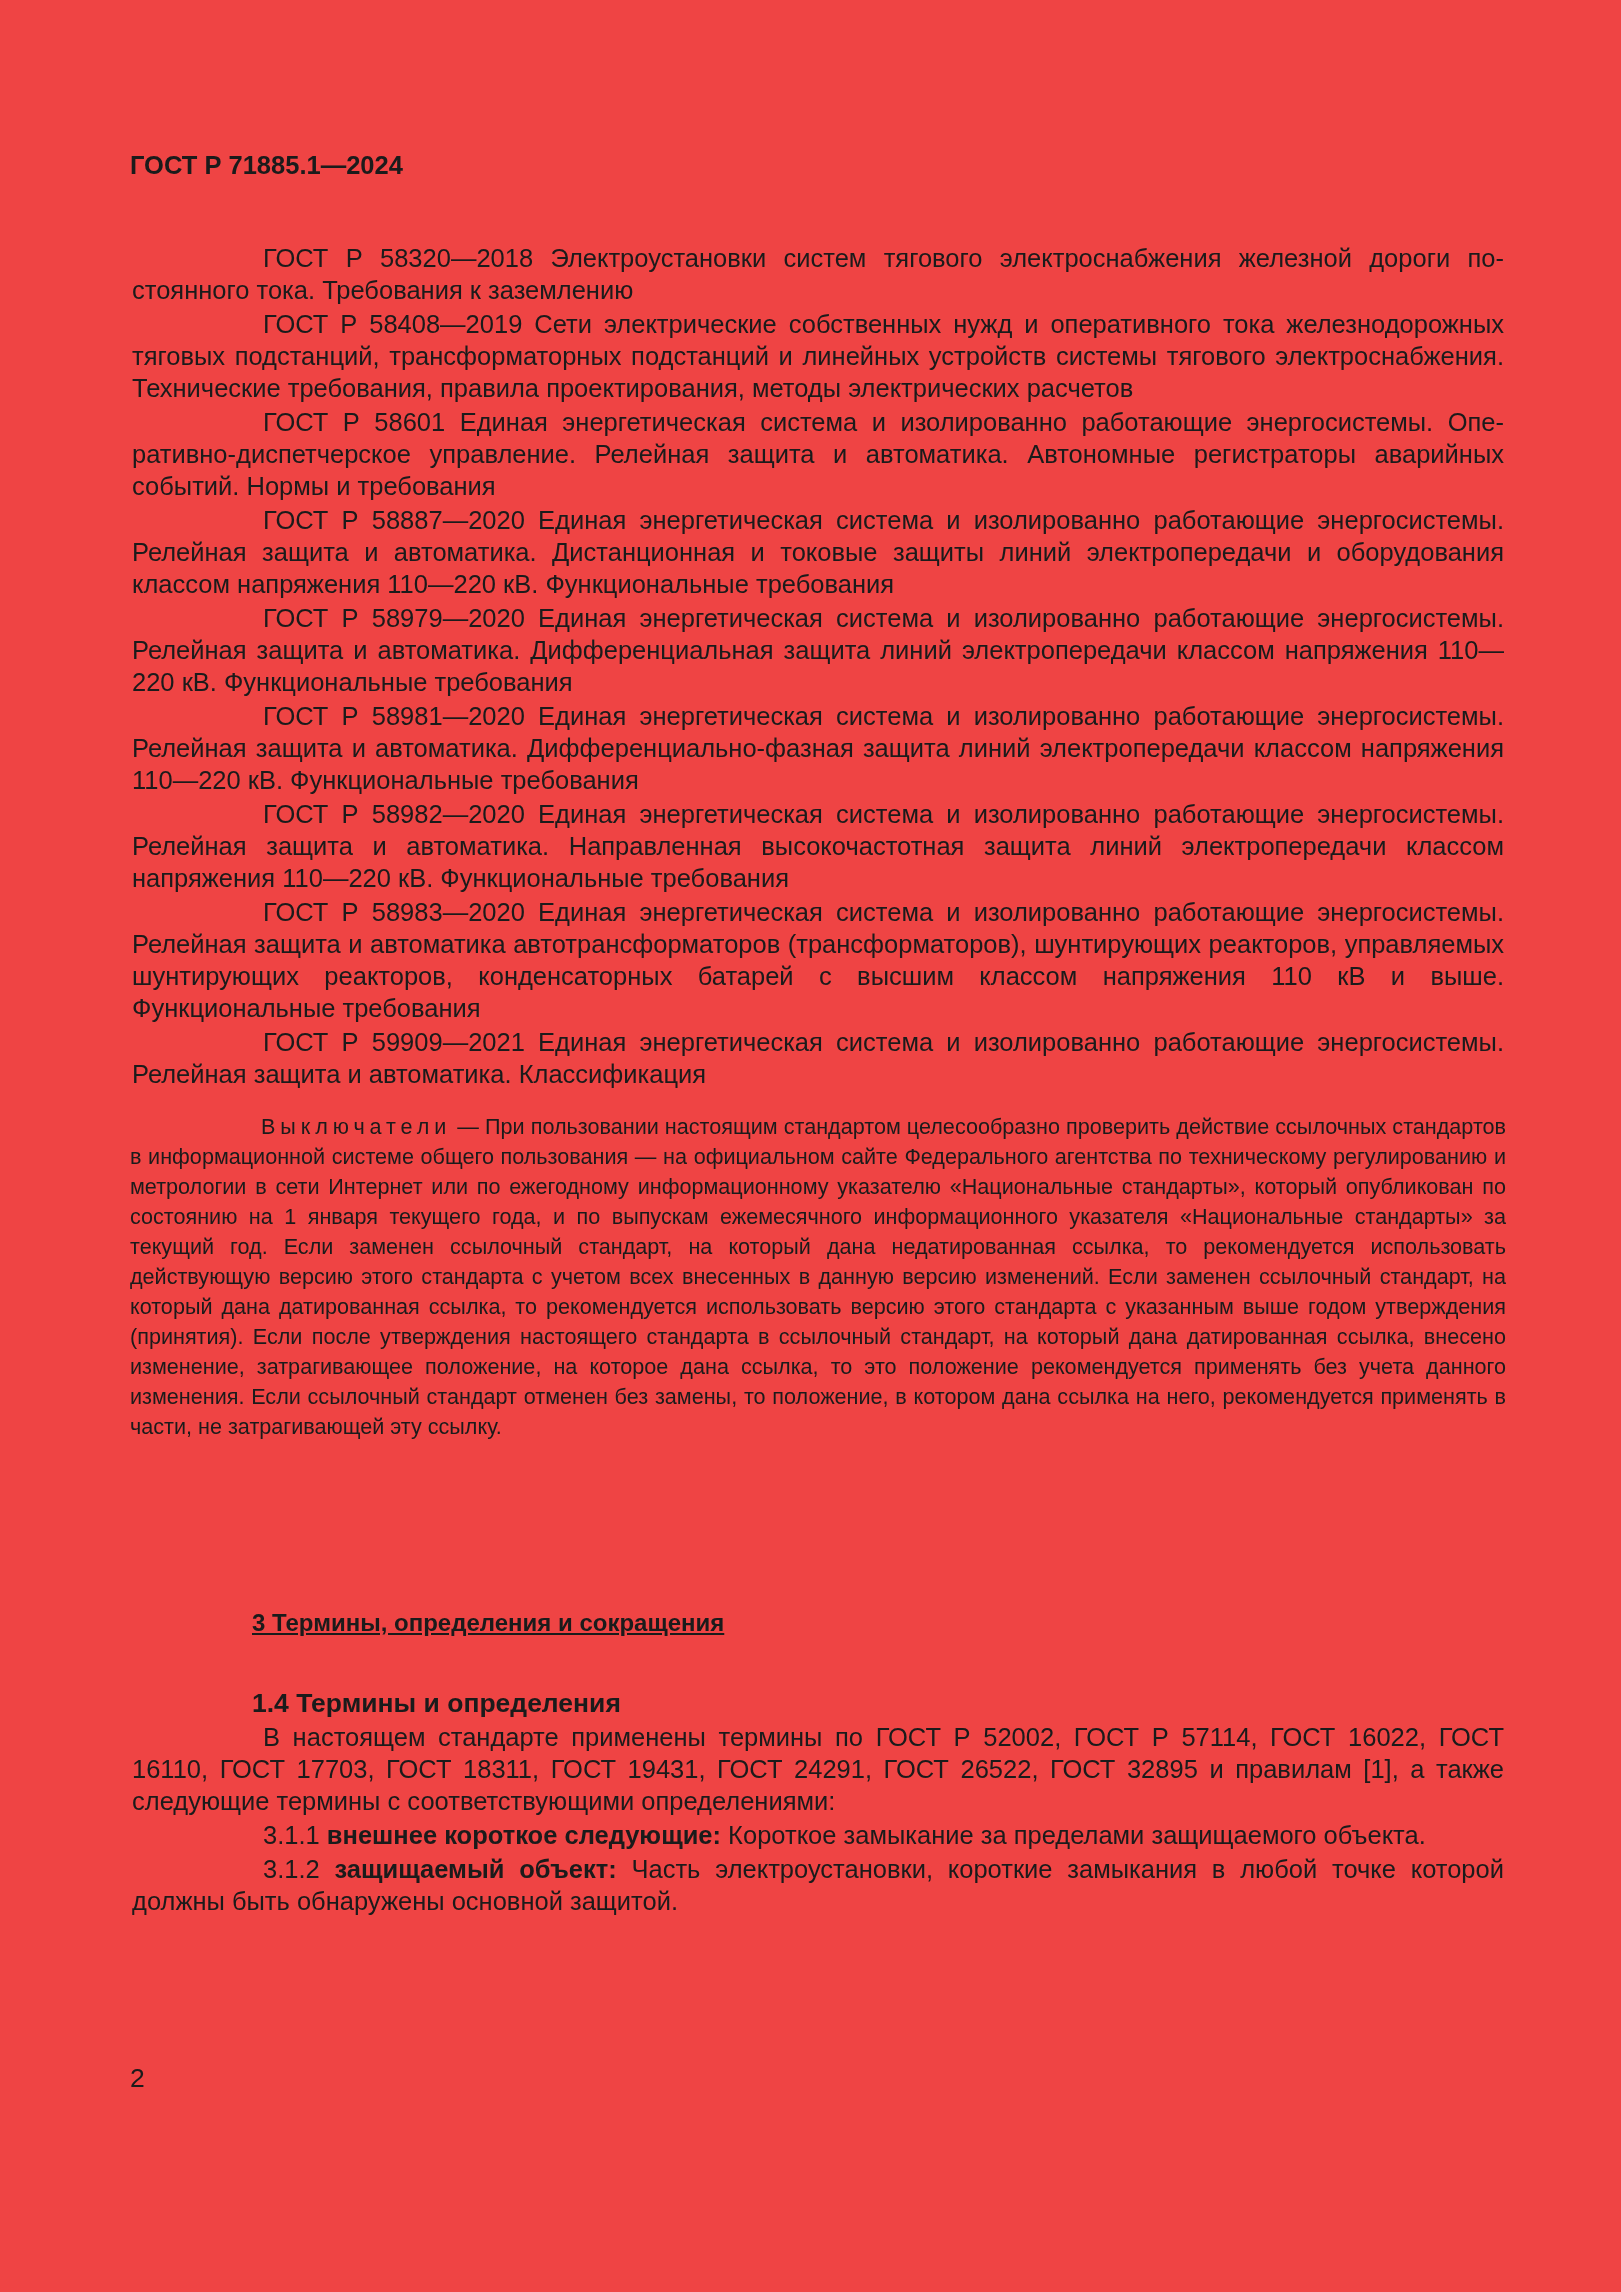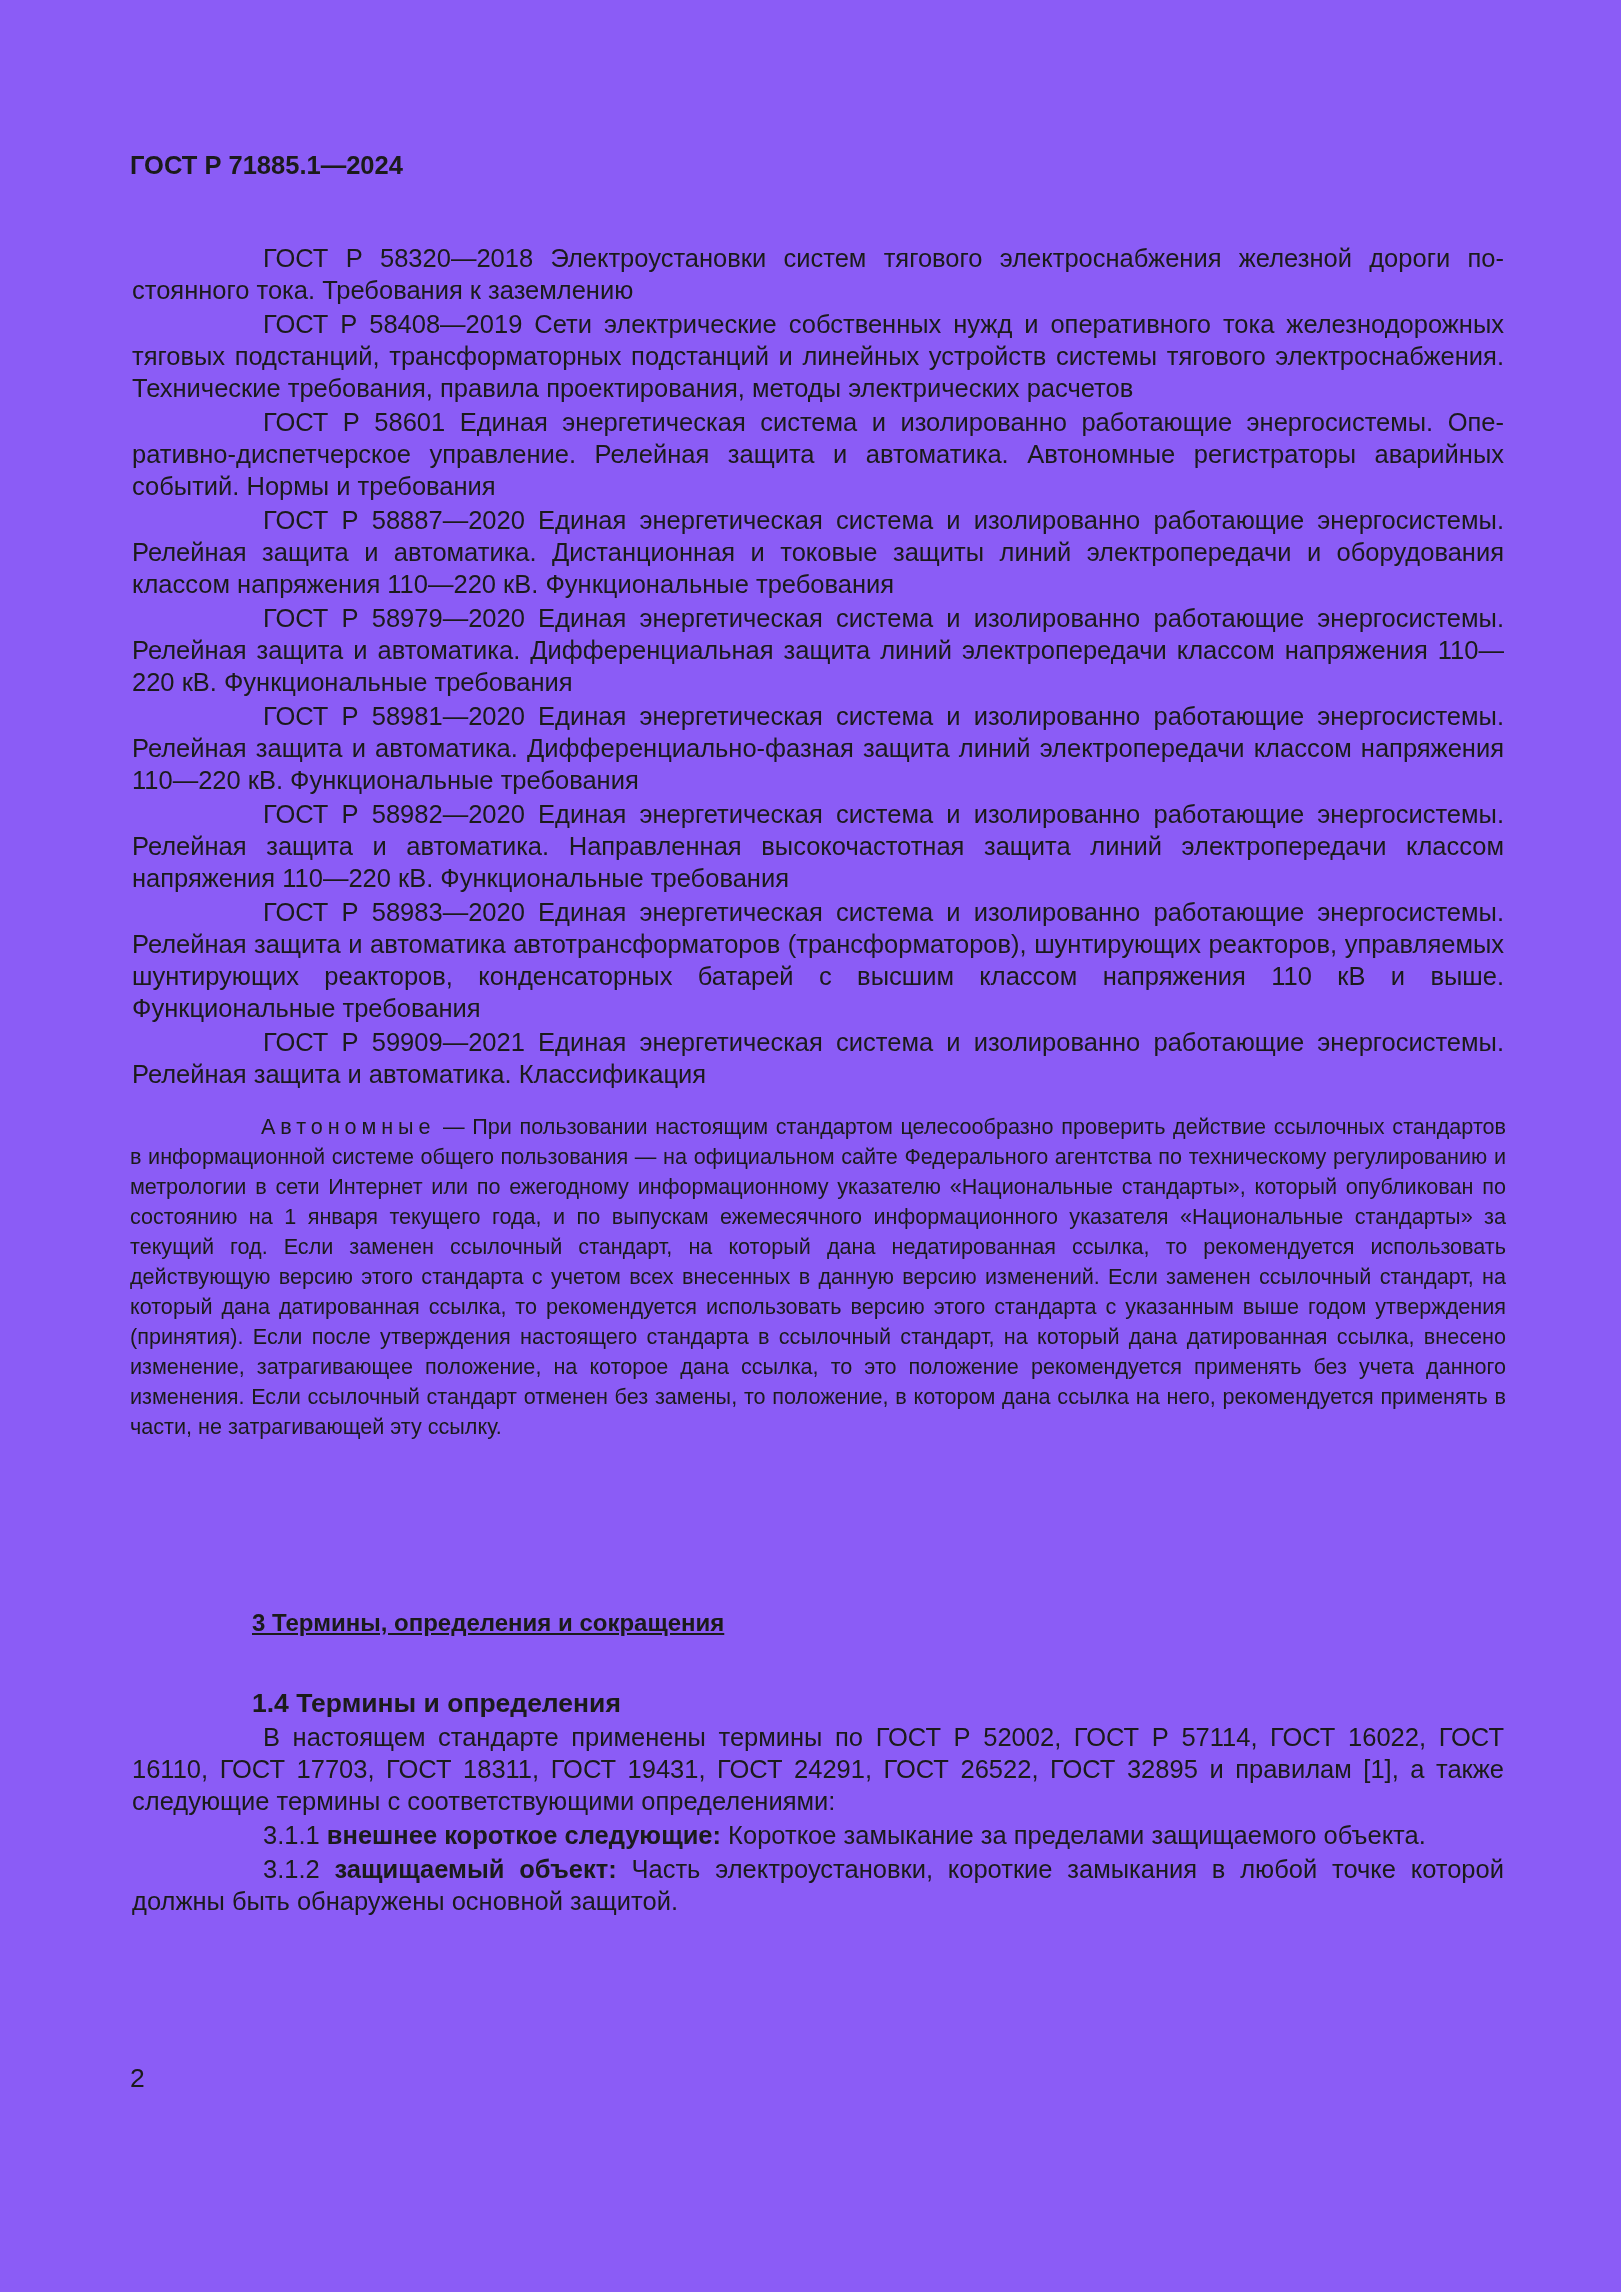--- a/index.html
+++ b/index.html
@@ -4,21 +4,21 @@
 <style>
   html, body {
     margin: 0;
     padding: 0;
     background: #ffffff;
   }
   .page {
     position: relative;
     width: 1621px;
     height: 2293px;
-    background: #8b5cf6;
+    background: #ef4444;
     box-sizing: border-box;
     padding: 149px 115px 0 130px;
     font-family: "Liberation Sans", "DejaVu Sans", sans-serif;
     color: #1b1b1b;
     overflow: hidden;
   }
   .running-header {
     font-weight: bold;
     font-size: 25.5px;
     line-height: 32px;
@@ -82,21 +82,21 @@
     <p class="ref">ГОСТ Р 58408—2019 Сети электрические собственных нужд и оперативного тока железнодорож­ных тяговых подстанций, трансформаторных подстанций и линейных устройств системы тягового элек­троснабжения. Технические требования, правила проектирования, методы электрических расчетов</p>
     <p class="ref">ГОСТ Р 58601 Единая энергетическая система и изолированно работающие энергосистемы. Опе­ративно-диспетчерское управление. Релейная защита и автоматика. Автономные регистраторы ава­рийных событий. Нормы и требования</p>
     <p class="ref">ГОСТ Р 58887—2020 Единая энергетическая система и изолированно работающие энергосисте­мы. Релейная защита и автоматика. Дистанционная и токовые защиты линий электропередачи и обо­рудования классом напряжения 110—220 кВ. Функциональные требования</p>
     <p class="ref">ГОСТ Р 58979—2020 Единая энергетическая система и изолированно работающие энергосисте­мы. Релейная защита и автоматика. Дифференциальная защита линий электропередачи классом на­пряжения 110—220 кВ. Функциональные требования</p>
     <p class="ref">ГОСТ Р 58981—2020 Единая энергетическая система и изолированно работающие энергосисте­мы. Релейная защита и автоматика. Дифференциально-фазная защита линий электропередачи клас­сом напряжения 110—220 кВ. Функциональные требования</p>
     <p class="ref">ГОСТ Р 58982—2020 Единая энергетическая система и изолированно работающие энергосисте­мы. Релейная защита и автоматика. Направленная высокочастотная защита линий электропередачи классом напряжения 110—220 кВ. Функциональные требования</p>
     <p class="ref">ГОСТ Р 58983—2020 Единая энергетическая система и изолированно работающие энергосисте­мы. Релейная защита и автоматика автотрансформаторов (трансформаторов), шунтирующих реакто­ров, управляемых шунтирующих реакторов, конденсаторных батарей с высшим классом напряжения 110 кВ и выше. Функциональные требования</p>
     <p class="ref">ГОСТ Р 59909—2021 Единая энергетическая система и изолированно работающие энергосисте­мы. Релейная защита и автоматика. Классификация</p>
   </div>
 
-  <p class="note"><span class="note-label">Автономные</span>
+  <p class="note"><span class="note-label">Выключатели</span>
     <span class="note-dash">—</span>
     <span>При пользовании настоящим стандартом целесообразно проверить действие ссылоч­ных стандартов в информационной системе общего пользования — на официальном сайте Федерального агент­ства по техническому регулированию и метрологии в сети Интернет или по ежегодному информационному указа­телю «Национальные стандарты», который опубликован по состоянию на 1 января текущего года, и по выпускам ежемесячного информационного указателя «Национальные стандарты» за текущий год. Если заменен ссылочный стандарт, на который дана недатированная ссылка, то рекомендуется использовать действующую версию этого стандарта с учетом всех внесенных в данную версию изменений. Если заменен ссылочный стандарт, на который дана датированная ссылка, то рекомендуется использовать версию этого стандарта с указанным выше годом ут­верждения (принятия). Если после утверждения настоящего стандарта в ссылочный стандарт, на который дана датированная ссылка, внесено изменение, затрагивающее положение, на которое дана ссылка, то это положение рекомендуется применять без учета данного изменения. Если ссылочный стандарт отменен без замены, то поло­жение, в котором дана ссылка на него, рекомендуется применять в части, не затрагивающей эту ссылку.</span></p>
 
   <h1 class="section-heading">3 Термины, определения и сокращения</h1>
 
   <h2 class="subsection-heading">1.4 Термины и определения</h2>
 
   <p class="body-par intro">В настоящем стандарте применены термины по ГОСТ Р 52002, ГОСТ Р 57114, ГОСТ 16022, ГОСТ 16110, ГОСТ 17703, ГОСТ 18311, ГОСТ 19431, ГОСТ 24291, ГОСТ 26522, ГОСТ 32895 и правилам [1], а также следующие термины с соответствующими определениями:</p>
 
   <div>

